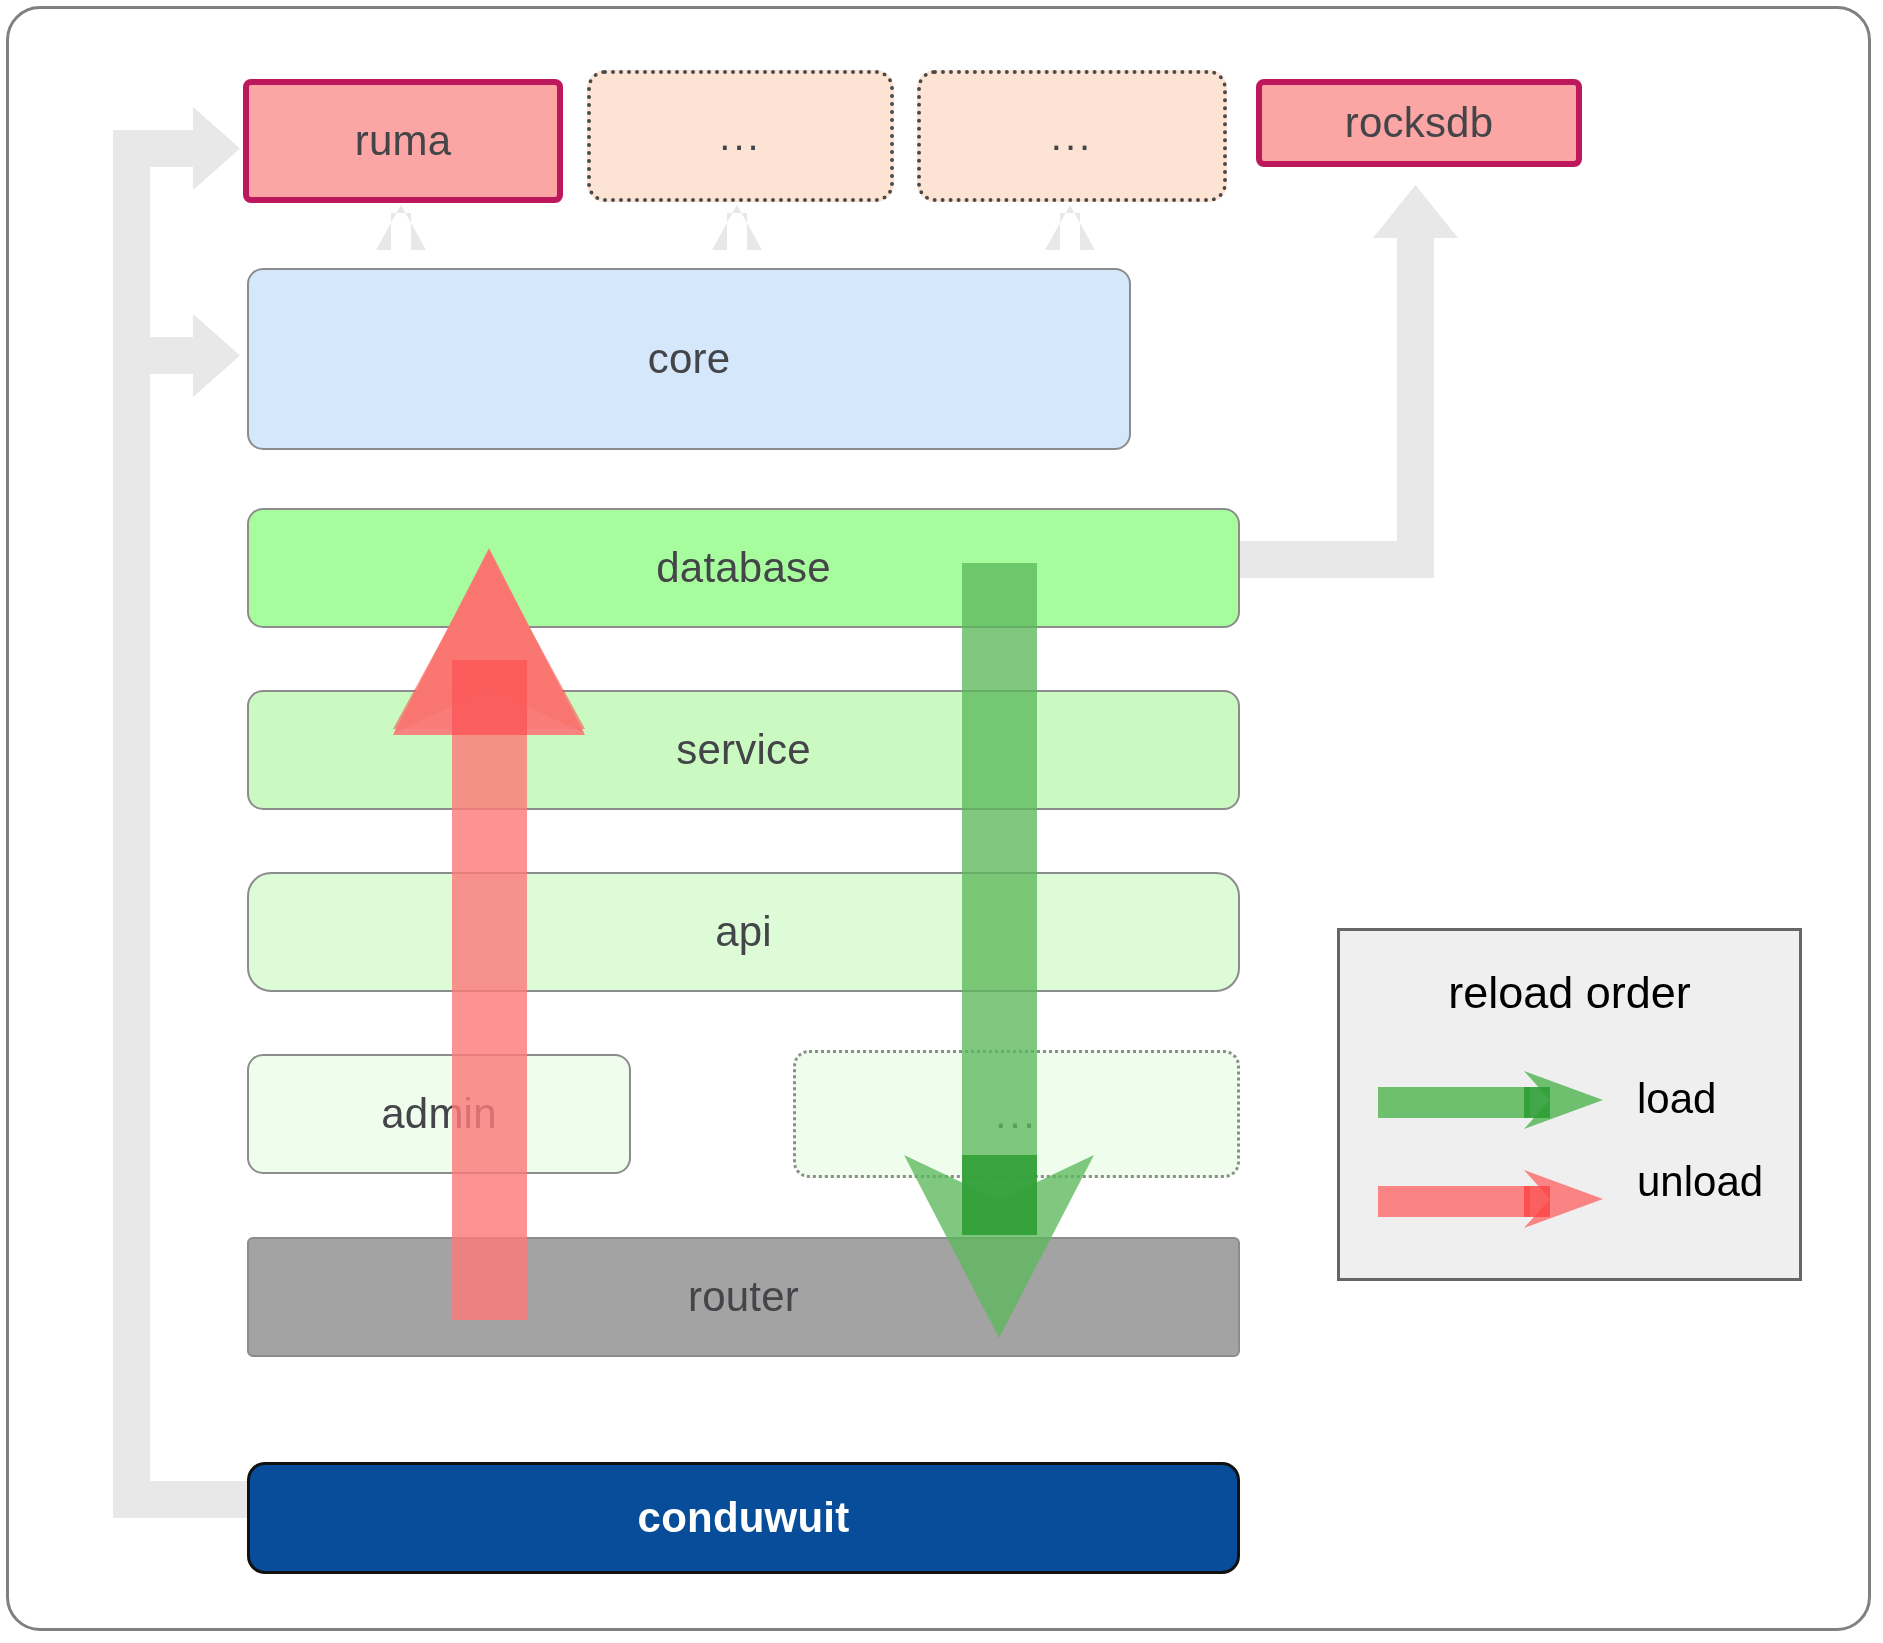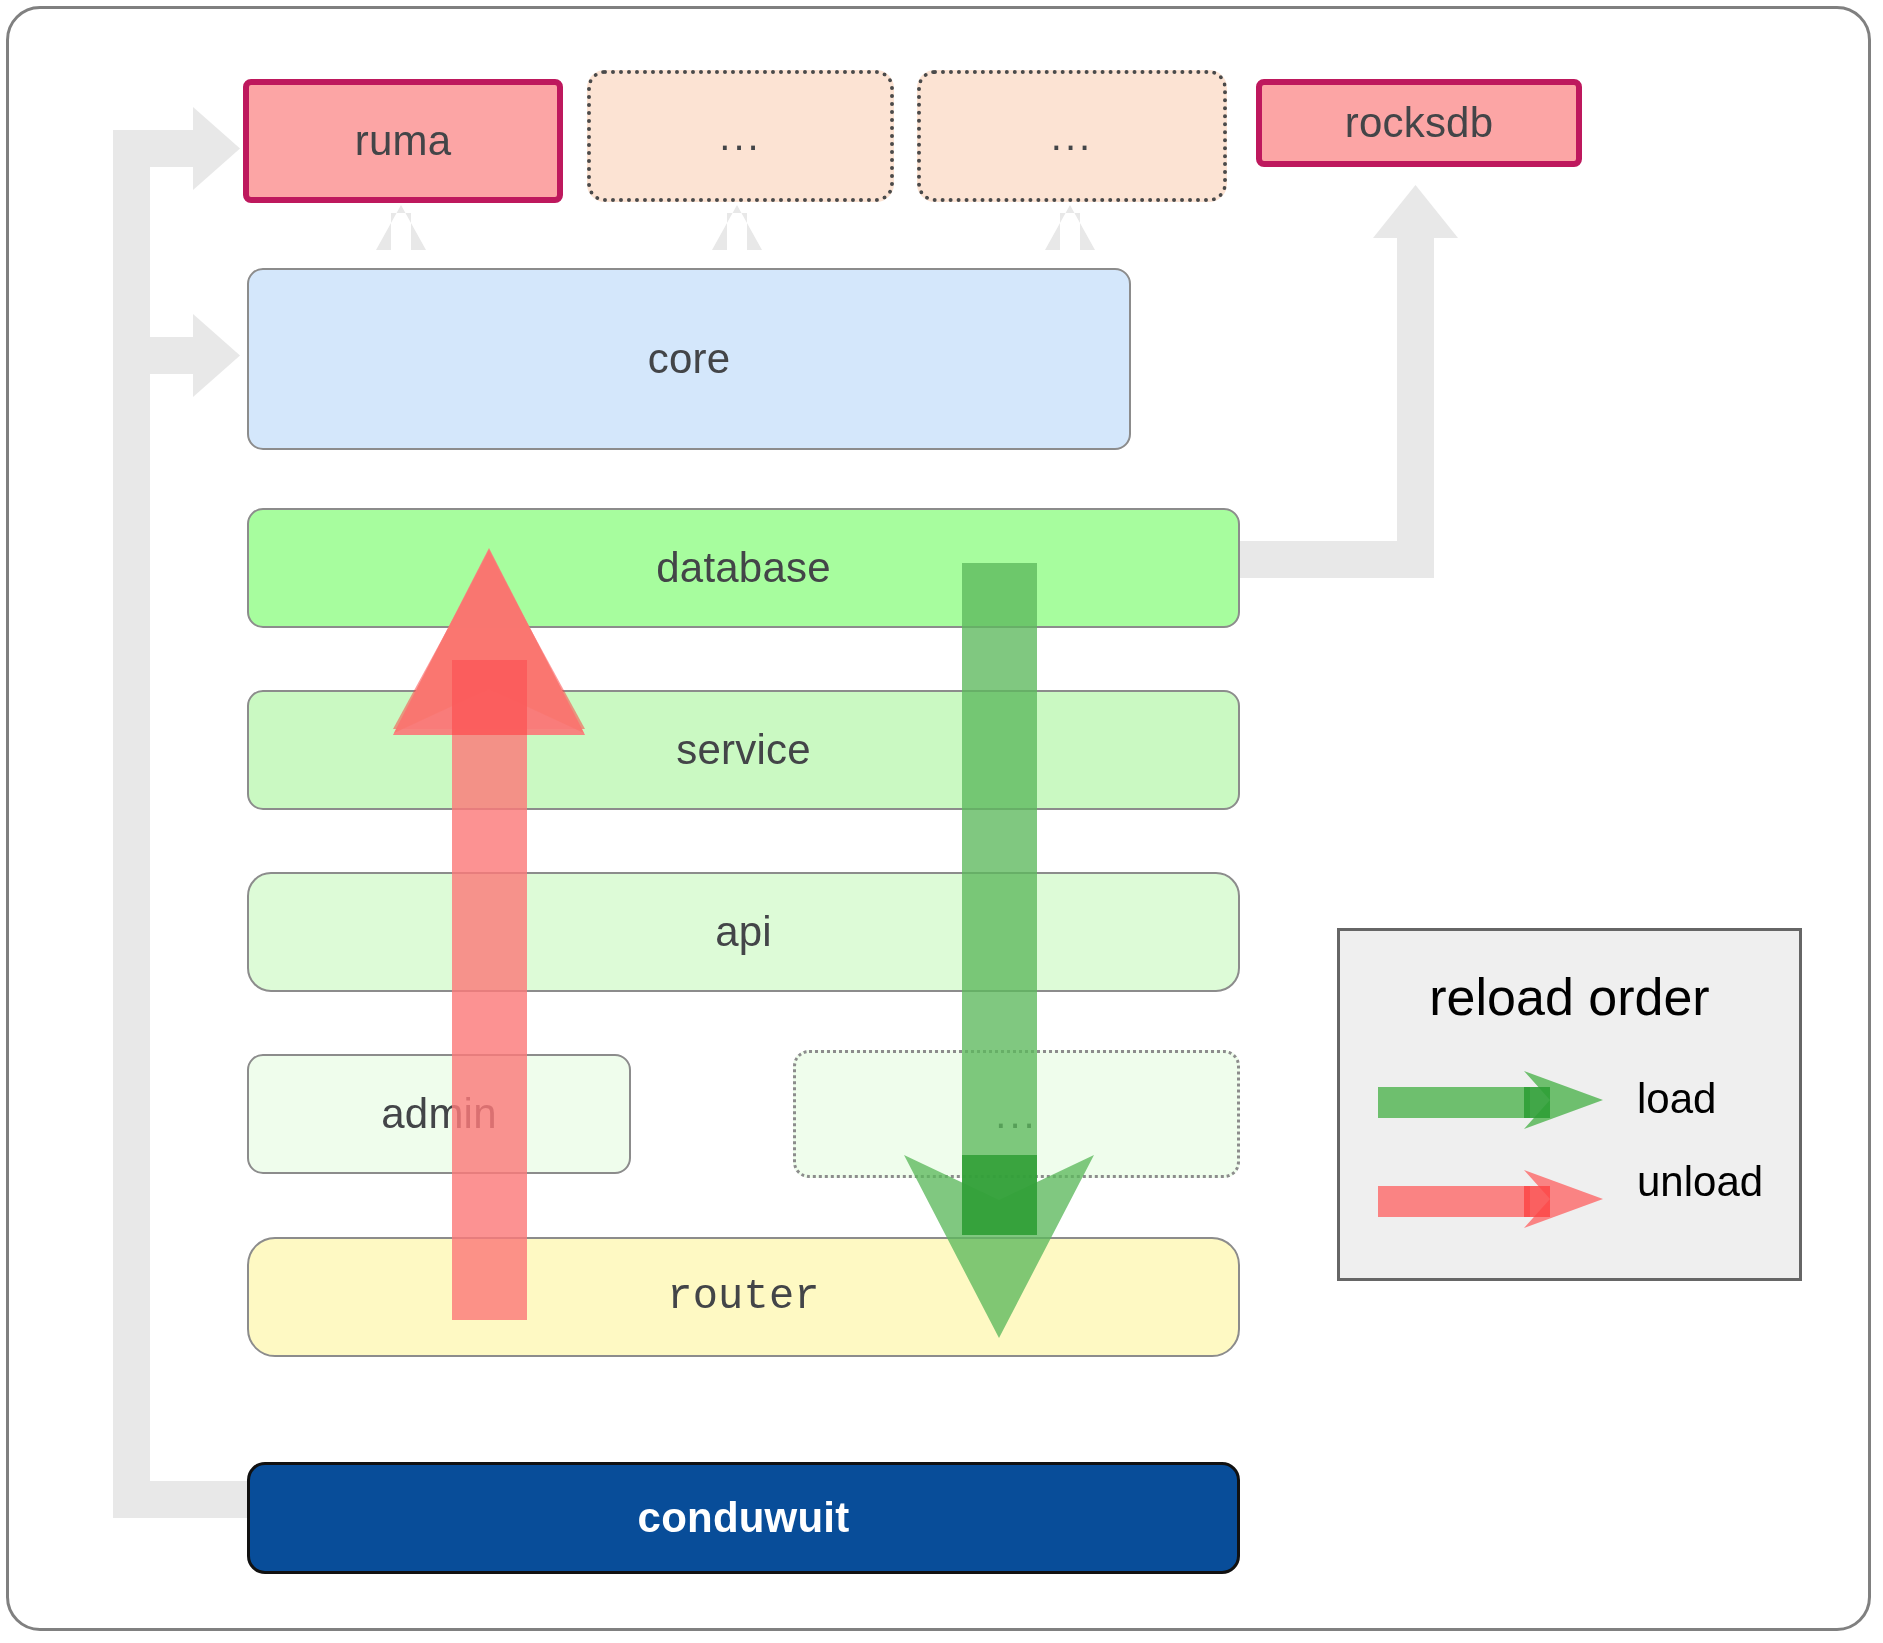--- a/index.html
+++ b/index.html
@@ -73,24 +73,23 @@
     background: #effdec;
     border: 2px solid #8c8c8c;
     border-radius: 16px;
   }
   .box-etc-dotted {
     background: #effdec;
     border: 3px dotted #8c8c8c;
     border-radius: 16px;
   }
   .box-router {
-    background: #fef9c3;
-    border: 2px solid #8c8c8c;
-    border-radius: 28px;
-    font-family: Liberation Mono, monospace;
+    background: #a3a3a3;
+    border: 2px solid #8c8c8c;
+    border-radius: 6px;
   }
   .box-app {
     background: #084d99;
     border: 3px solid #111111;
     border-radius: 18px;
     color: #ffffff;
     font-weight: bold;
   }
   .dots {
     letter-spacing: 3px;
@@ -100,21 +99,21 @@
   .legend {
     position: absolute;
     background: #efefef;
     border: 3px solid #666666;
     box-sizing: border-box;
   }
   .legend-title {
     position: absolute;
     width: 100%;
     text-align: center;
-    font-size: 52px;
+    font-size: 45px;
     color: #000000;
   }
   .legend-label {
     position: absolute;
     font-size: 42px;
     color: #000000;
   }
   svg.overlay {
     position: absolute;
     left: 0;

